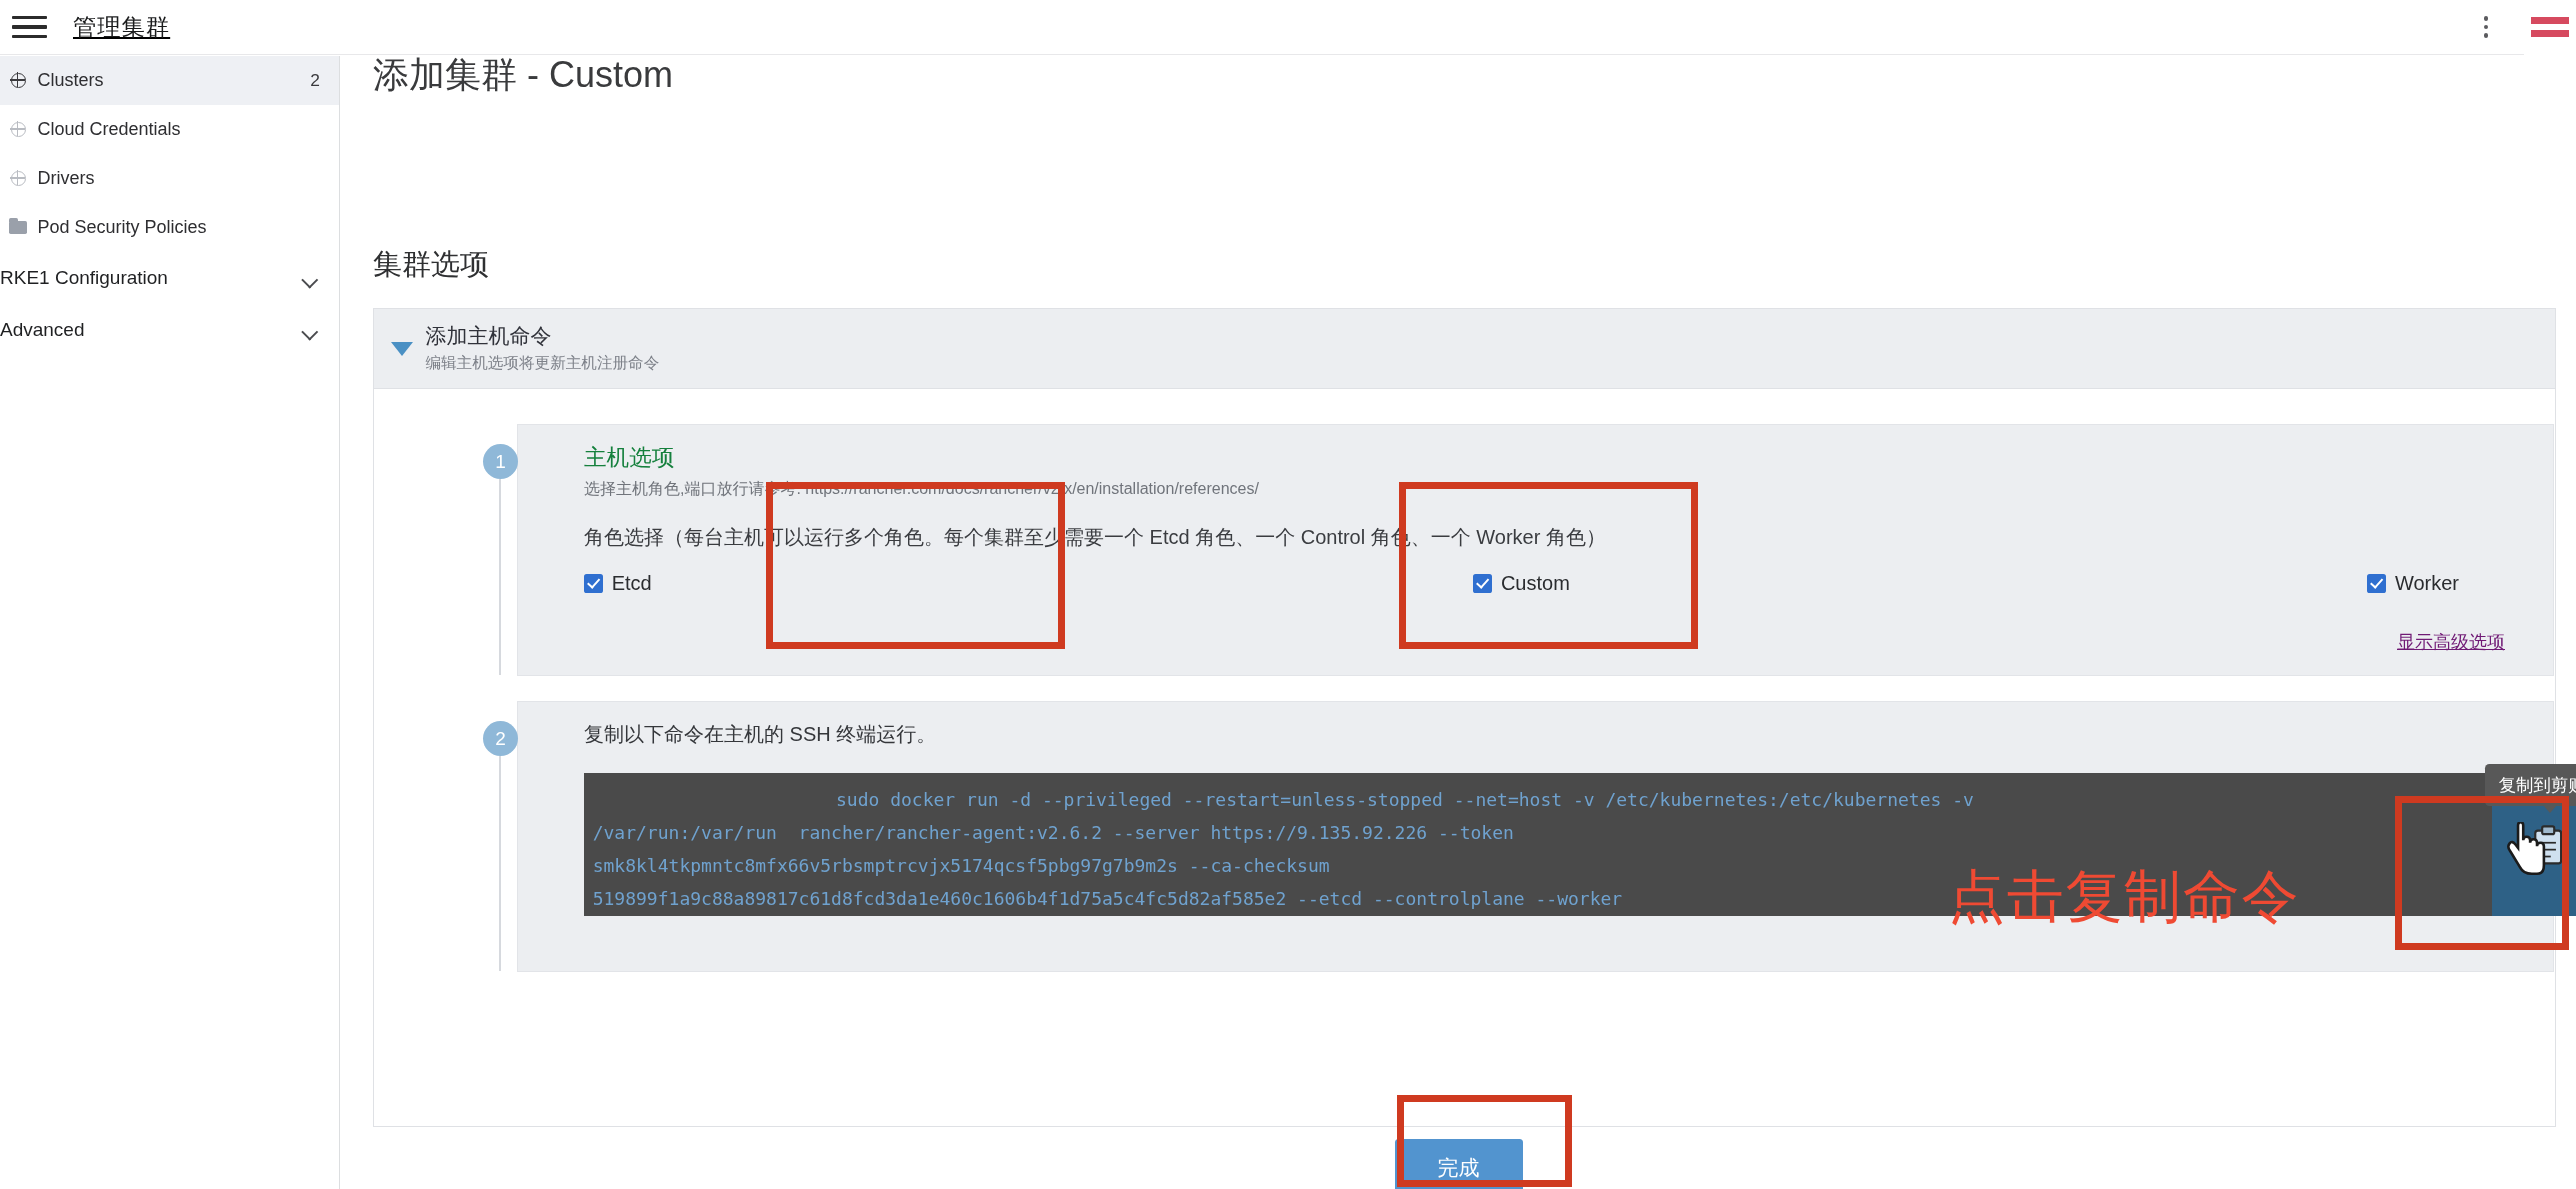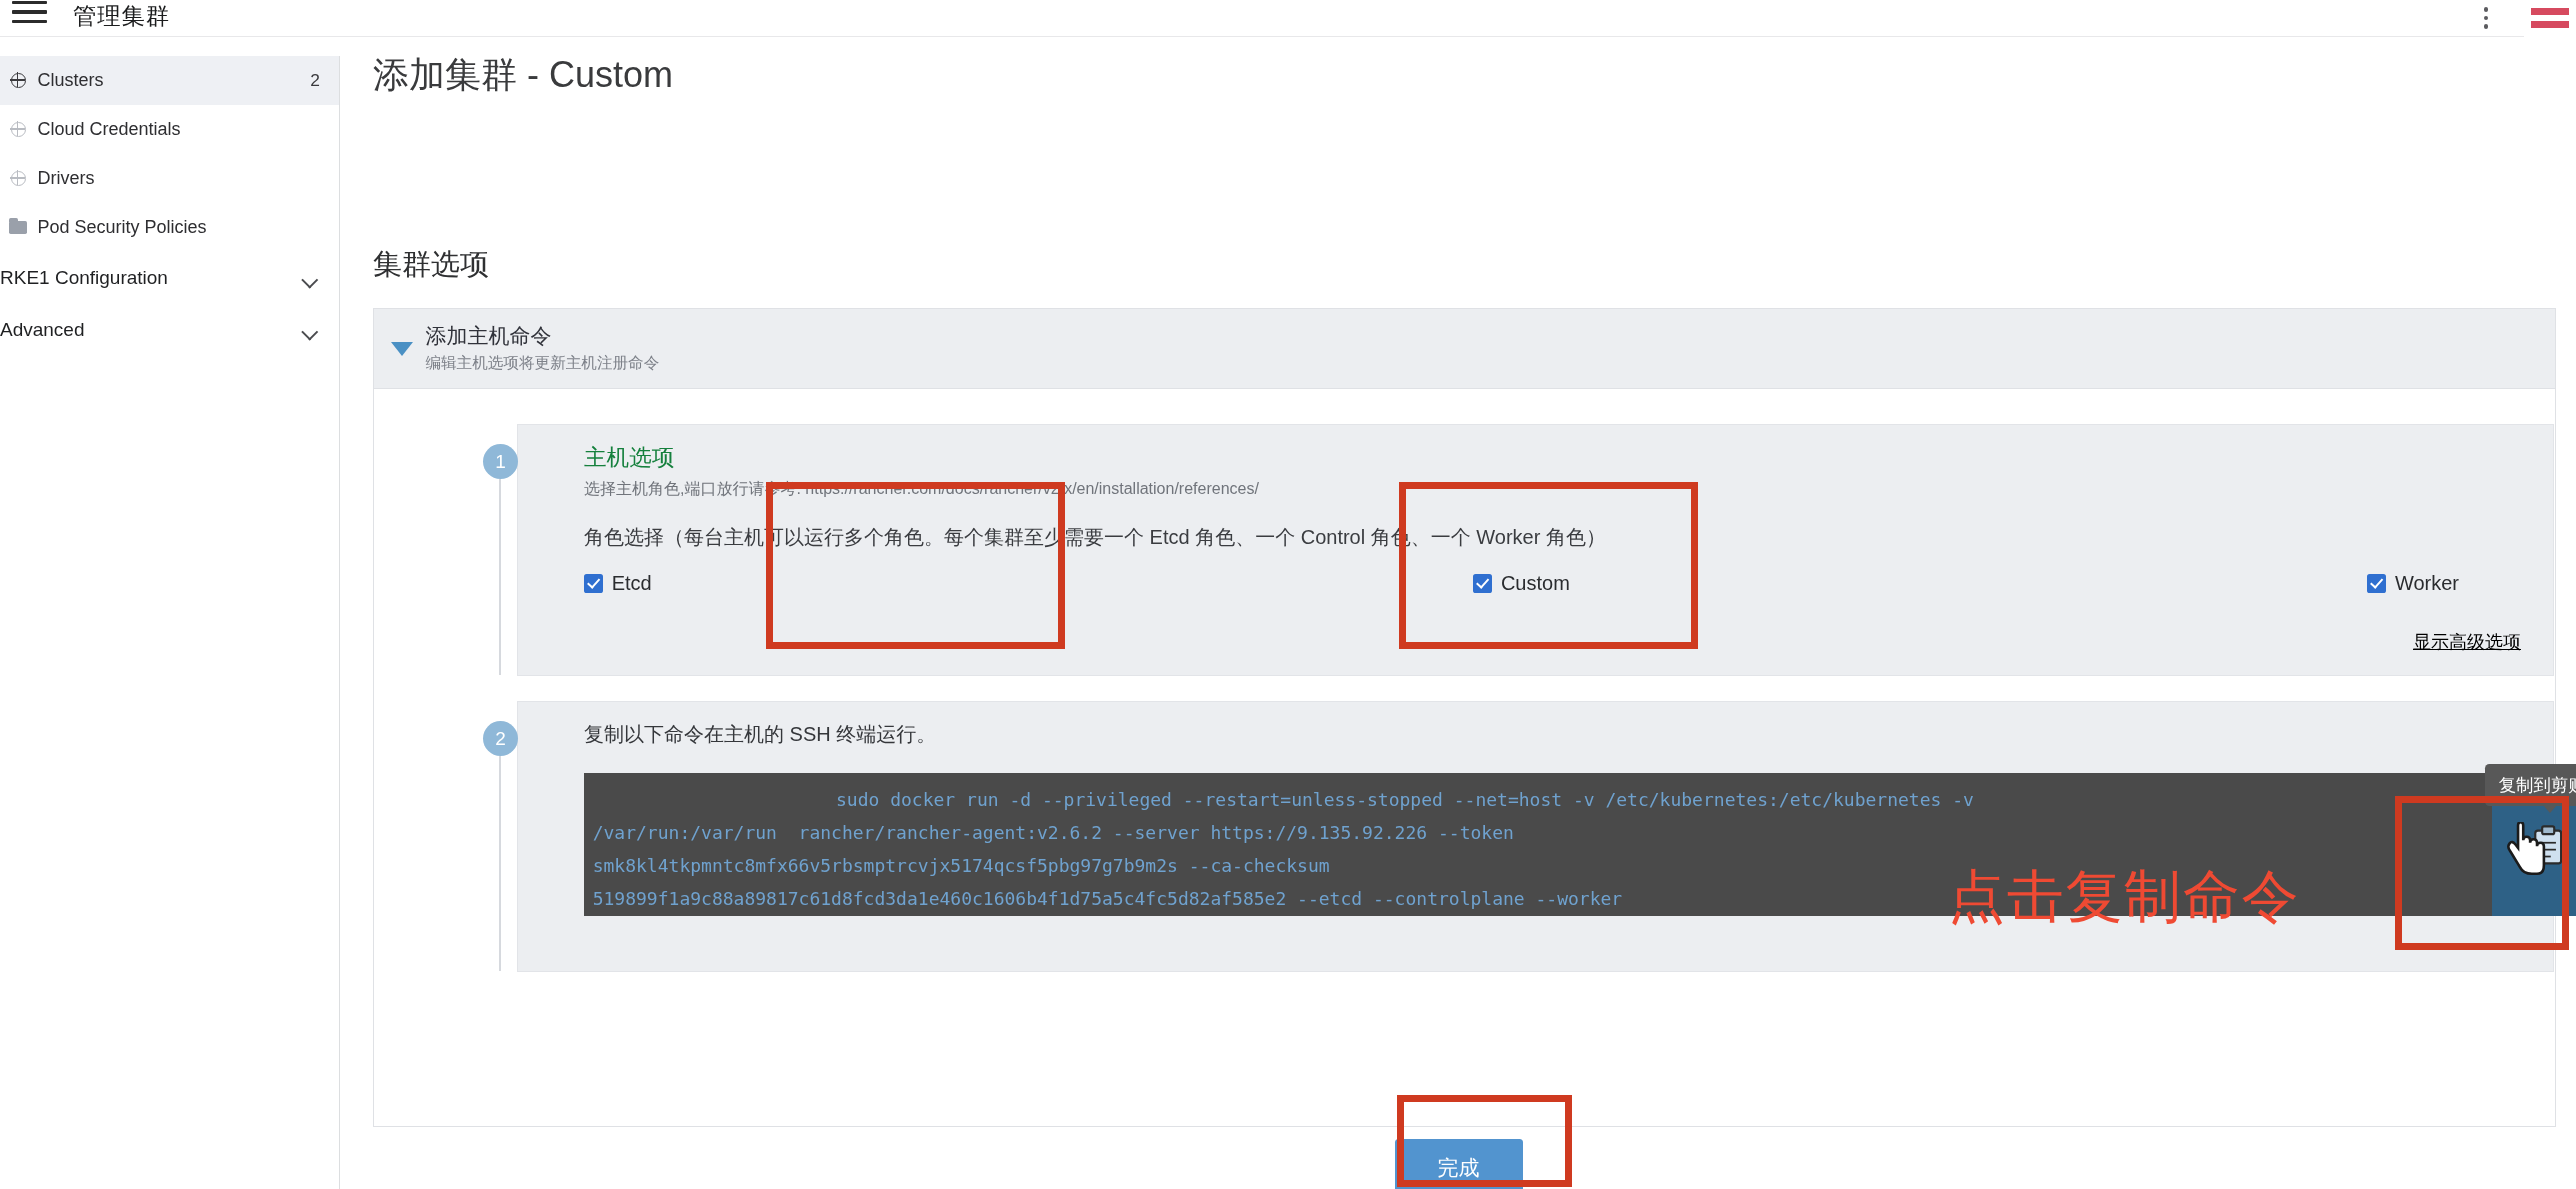--- a/index.html
+++ b/index.html
@@ -7,24 +7,24 @@
     margin: 0; padding: 0;
     width: 2576px; height: 1189px;
     overflow: hidden;
     background: #fff;
     font-family: "Liberation Sans", "DejaVu Sans", sans-serif;
   }
 
   
   #topbar {
     position: absolute; left: 0; top: 0;
-    width: 2576px; height: 37px;
+    width: 2576px; height: 55px;
     background: #ffffff;
     border-bottom: 0.9px solid #e8e8ea;
-    display: flex; align-items: flex-start;
+    display: flex; align-items: center; text-decoration: underline;
   }
   #hamburger {
     width: 35px; height: 24px;
     margin-left: 12px; margin-right: 26px;
     display: flex; flex-direction: column; justify-content: center;
     gap: 6px; cursor: pointer;
   }
   #hamburger span { display:block; height: 3.5px; background: #2b2b2b; border-radius: 0.9px; }
   #app-title {
     font-size: 23.4px; color: #1b1c1d; letter-spacing: 0.9px;
@@ -162,22 +162,22 @@
     width: 19px; height: 19px; border-radius: 2.6px; background: #2f6fd0;
     position: relative; margin-right: 8.7px; flex: none; cursor: pointer;
   }
   .cb::after {
     content: ""; position: absolute; left: 6px; top: 2.6px;
     width: 5.2px; height: 10.4px; border-right: 2.6px solid #fff; border-bottom: 2.6px solid #fff;
     transform: rotate(42deg);
   }
   .cb-label { font-size: 20px; color: #2a2c2f; }
   #adv-link {
-    position: absolute; right: 32px; bottom: 21px;
-    font-size: 18px; color: #000000; text-decoration: underline; cursor: pointer;
+    position: absolute; right: 48px; bottom: 21px;
+    font-size: 18px; color: #701a75; text-decoration: underline; cursor: pointer;
   }
   .step2-text { font-size: 20px; color: #35373b; padding: 19px 0 0 66px; }
 
   
   #code {
     position: absolute; left: 66px; top: 71px; width: 1947px; height: 143px;
     background: #4a4a4a; padding: 10.4px 0 0 0; overflow: hidden;
   }
   #code .line {
     font-family: "DejaVu Sans Mono", "Liberation Mono", monospace;

